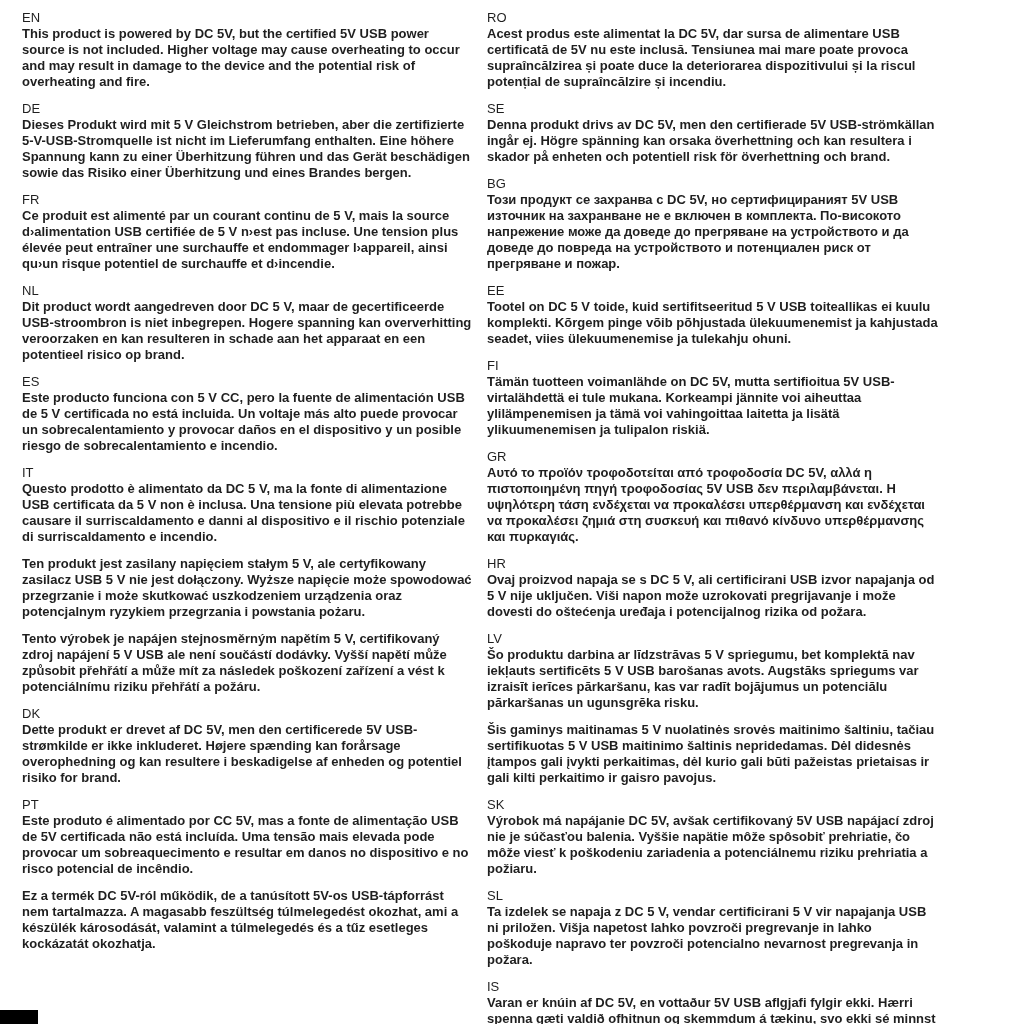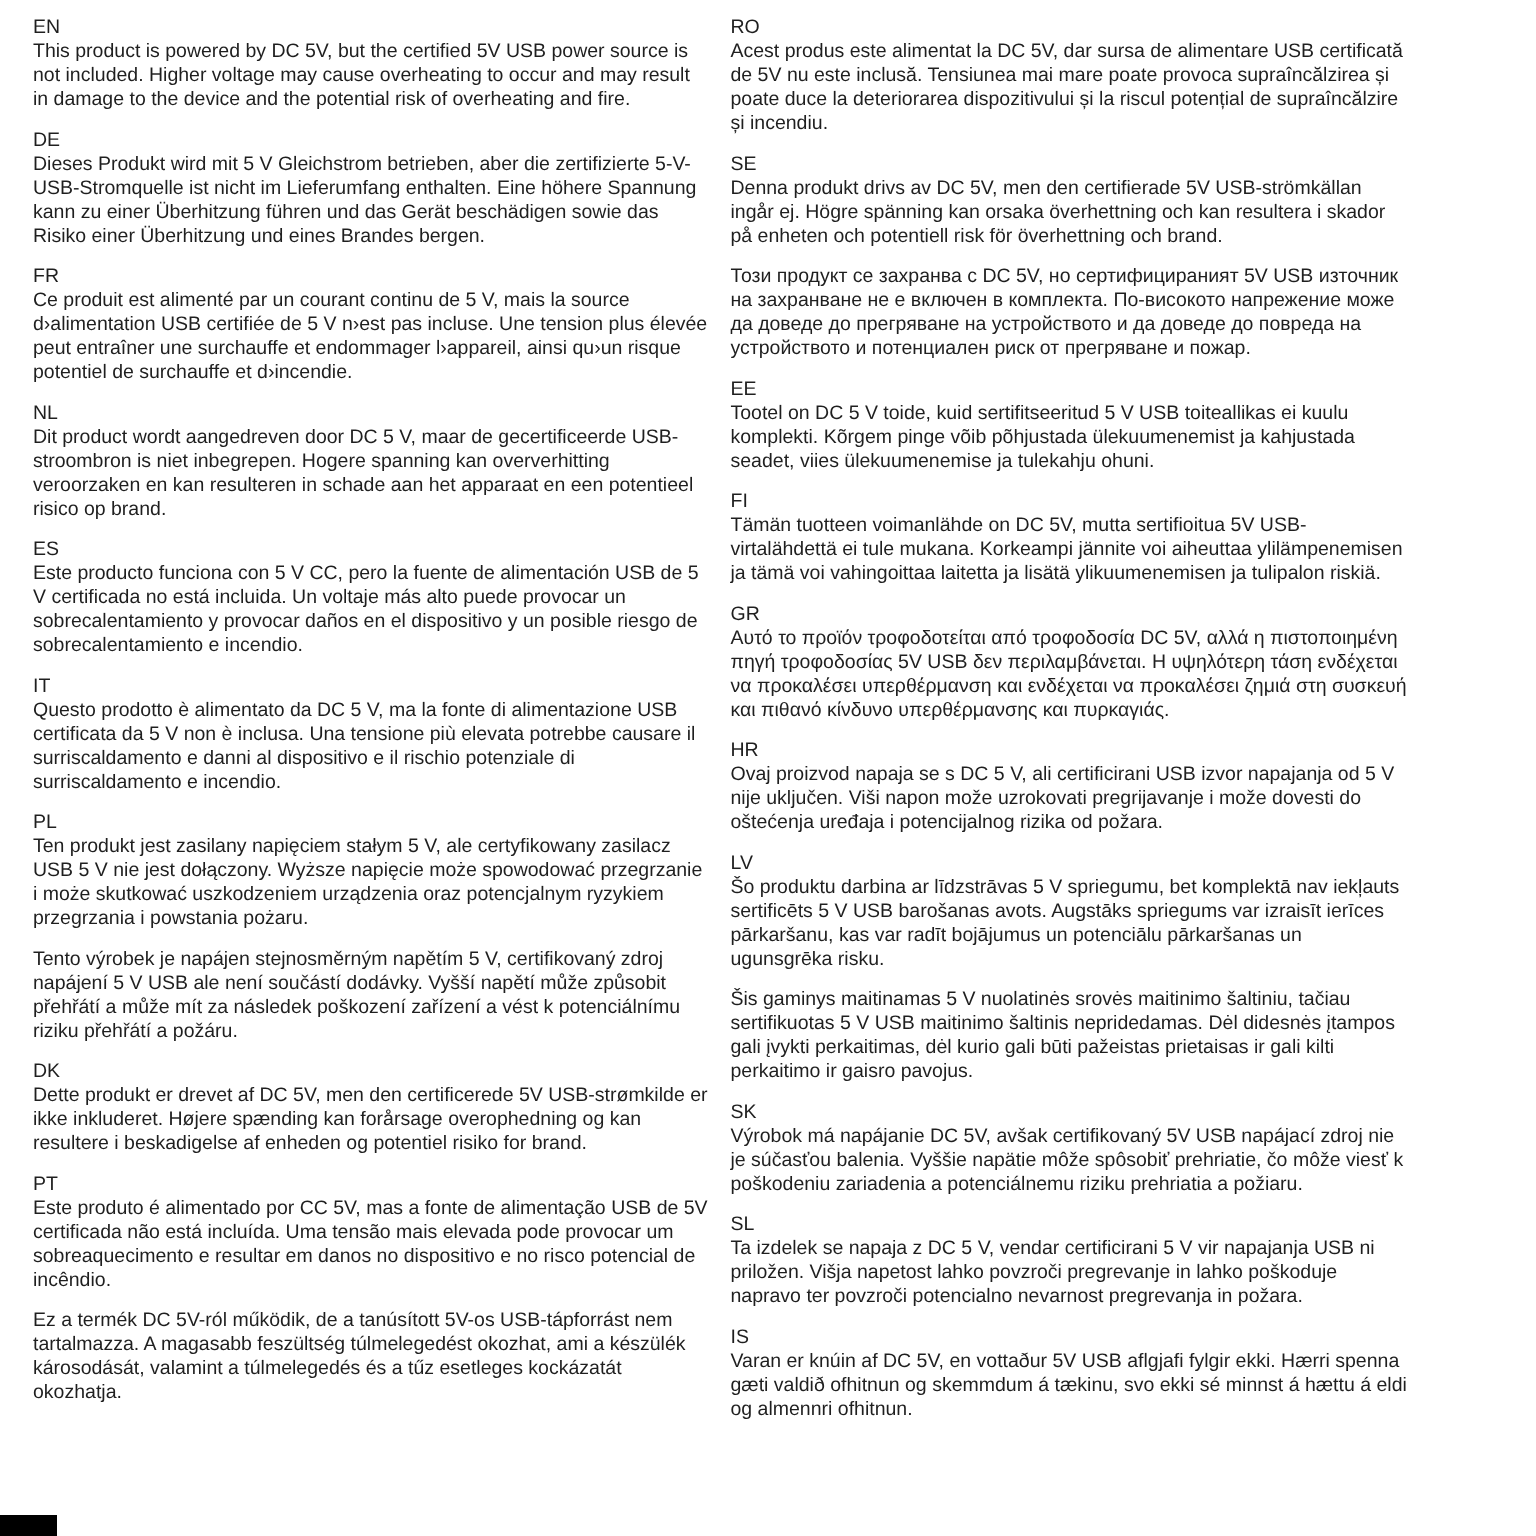--- a/index.html
+++ b/index.html
@@ -32,21 +32,21 @@
   }
   .lang-code {
     font-size: 13px;
     font-weight: 400;
     line-height: 16px;
     margin: 0;
     padding: 0;
   }
   .lang-text {
     font-size: 13px;
-    font-weight: 400;
+    font-weight: 700;
     line-height: 16px;
     margin: 0;
     padding: 0;
   }
   .corner-mark {
     position: absolute;
     left: 0;
     bottom: 0;
     width: 38px;
     height: 14px;
@@ -77,21 +77,20 @@
     </section>
     <section class="lang-block">
       <h2 class="lang-code">ES</h2>
       <p class="lang-text">Este producto funciona con 5 V CC, pero la fuente de alimentación USB de 5 V certificada no está incluida. Un voltaje más alto puede provocar un sobrecalentamiento y provocar daños en el dispositivo y un posible riesgo de sobrecalentamiento e incendio.</p>
     </section>
     <section class="lang-block">
       <h2 class="lang-code">IT</h2>
       <p class="lang-text">Questo prodotto è alimentato da DC 5 V, ma la fonte di alimentazione USB certificata da 5 V non è inclusa. Una tensione più elevata potrebbe causare il surriscaldamento e danni al dispositivo e il rischio potenziale di surriscaldamento e incendio.</p>
     </section>
     <section class="lang-block">
-      <h2 class="lang-code">PL</h2>
       <p class="lang-text">Ten produkt jest zasilany napięciem stałym 5 V, ale certyfikowany zasilacz USB 5 V nie jest dołączony. Wyższe napięcie może spowodować przegrzanie i może skutkować uszkodzeniem urządzenia oraz potencjalnym ryzykiem przegrzania i powstania pożaru.</p>
     </section>
     <section class="lang-block">
       <p class="lang-text">Tento výrobek je napájen stejnosměrným napětím 5 V, certifikovaný zdroj napájení 5 V USB ale není součástí dodávky. Vyšší napětí může způsobit přehřátí a může mít za následek poškození zařízení a vést k potenciálnímu riziku přehřátí a požáru.</p>
     </section>
     <section class="lang-block">
       <h2 class="lang-code">DK</h2>
       <p class="lang-text">Dette produkt er drevet af DC 5V, men den certificerede 5V USB-strømkilde er ikke inkluderet. Højere spænding kan forårsage overophedning og kan resultere i beskadigelse af enheden og potentiel risiko for brand.</p>
     </section>
     <section class="lang-block">
@@ -106,20 +105,21 @@
   <div class="col">
     <section class="lang-block">
       <h2 class="lang-code">RO</h2>
       <p class="lang-text">Acest produs este alimentat la DC 5V, dar sursa de alimentare USB certificată de 5V nu este inclusă. Tensiunea mai mare poate provoca supraîncălzirea și poate duce la deteriorarea dispozitivului și la riscul potențial de supraîncălzire și incendiu.</p>
     </section>
     <section class="lang-block">
       <h2 class="lang-code">SE</h2>
       <p class="lang-text">Denna produkt drivs av DC 5V, men den certifierade 5V USB-strömkällan ingår ej. Högre spänning kan orsaka överhettning och kan resultera i skador på enheten och potentiell risk för överhettning och brand.</p>
     </section>
     <section class="lang-block">
+      <h2 class="lang-code">BG</h2>
       <p class="lang-text">Този продукт се захранва с DC 5V, но сертифицираният 5V USB източник на захранване не е включен в комплекта. По-високото напрежение може да доведе до прегряване на устройството и да доведе до повреда на устройството и потенциален риск от прегряване и пожар.</p>
     </section>
     <section class="lang-block">
       <h2 class="lang-code">EE</h2>
       <p class="lang-text">Tootel on DC 5 V toide, kuid sertifitseeritud 5 V USB toiteallikas ei kuulu komplekti. Kõrgem pinge võib põhjustada ülekuumenemist ja kahjustada seadet, viies ülekuumenemise ja tulekahju ohuni.</p>
     </section>
     <section class="lang-block">
       <h2 class="lang-code">FI</h2>
       <p class="lang-text">Tämän tuotteen voimanlähde on DC 5V, mutta sertifioitua 5V USB-virtalähdettä ei tule mukana. Korkeampi jännite voi aiheuttaa ylilämpenemisen ja tämä voi vahingoittaa laitetta ja lisätä ylikuumenemisen ja tulipalon riskiä.</p>
     </section>

